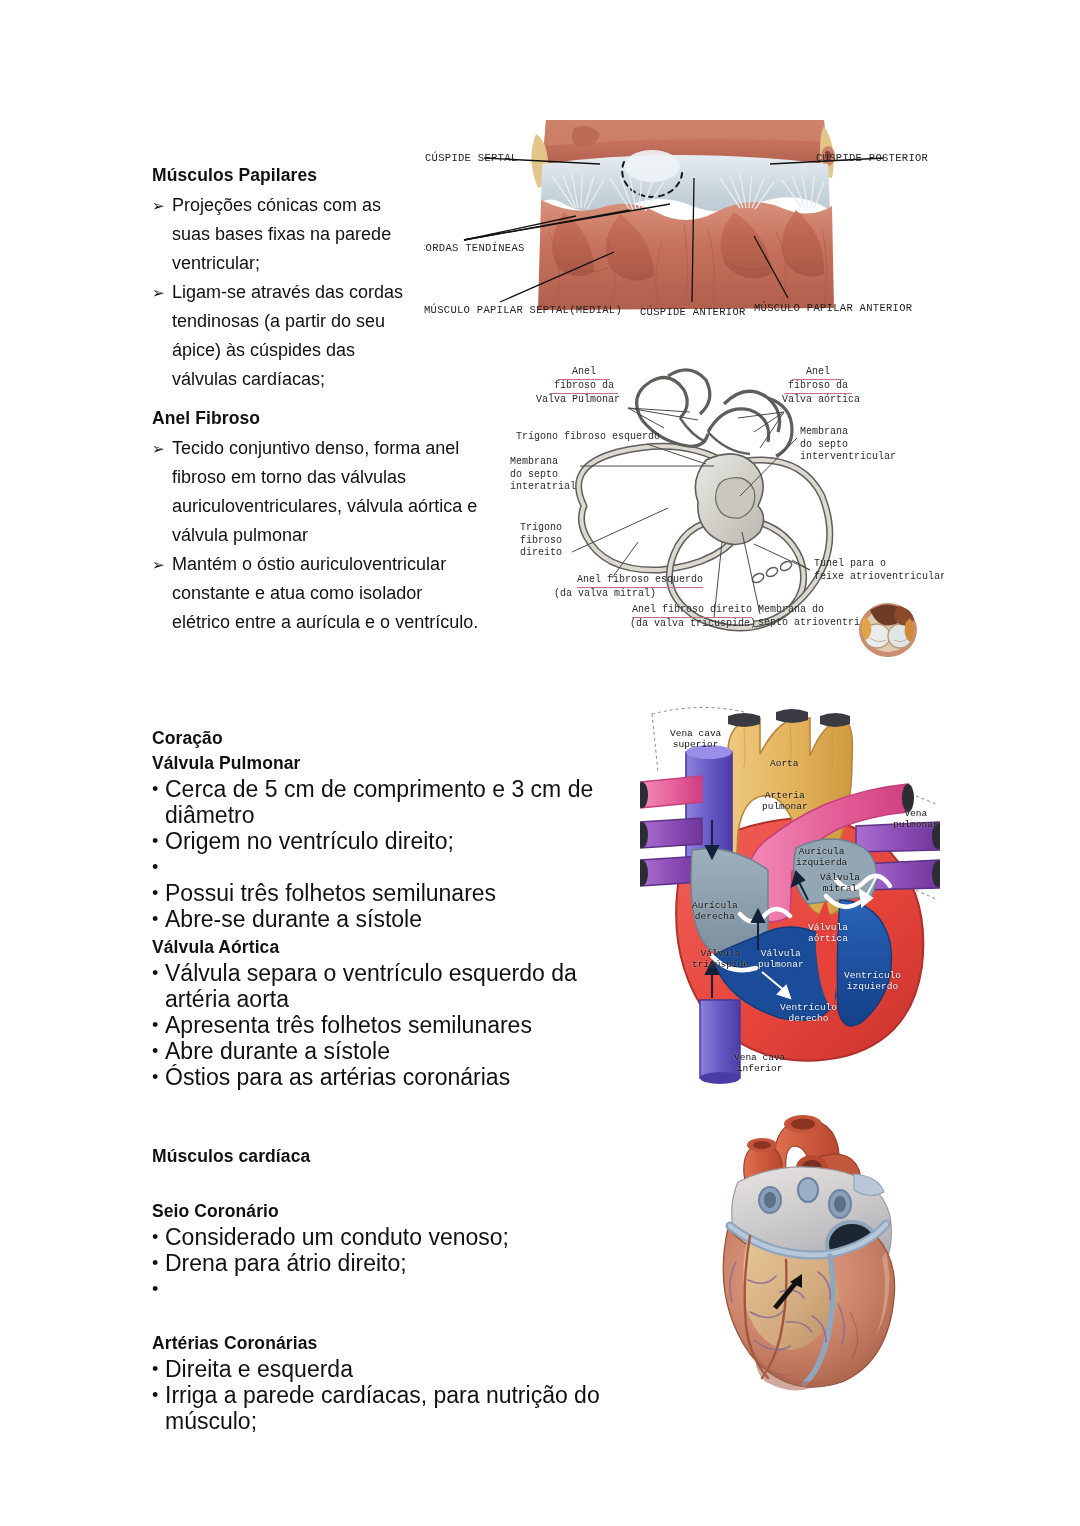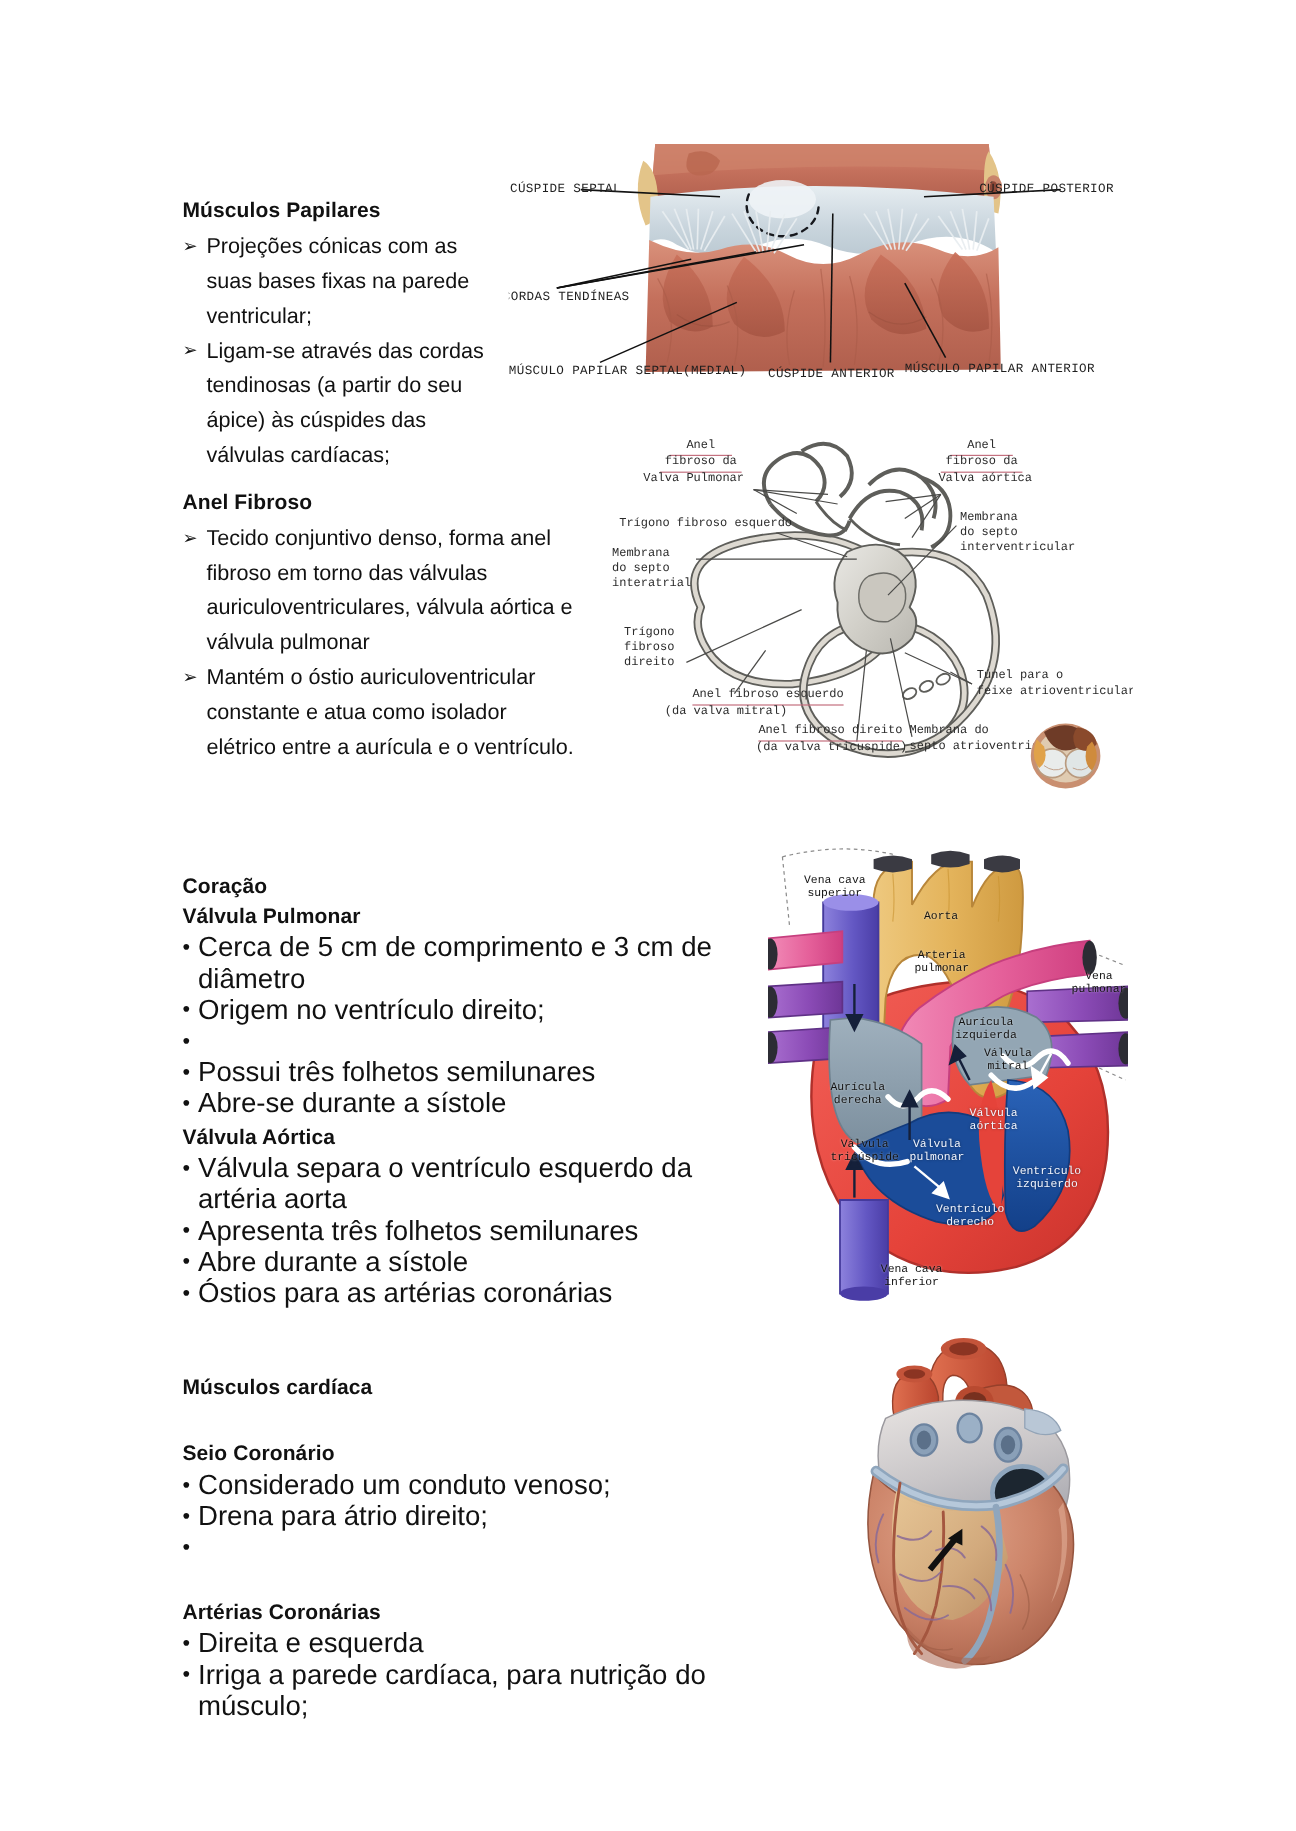--- a/index.html
+++ b/index.html
@@ -497,21 +497,21 @@
   </div>
 
   <div class="block" style="left:152px;top:1295px;width:470px;">
     <div class="hd">Artérias Coronárias</div>
     <div class="bullet-item">
       <span class="bullet-gl">•</span>
       <span class="ln sm">Direita e esquerda</span>
     </div>
     <div class="bullet-item">
       <span class="bullet-gl">•</span>
-      <span class="ln sm">Irriga a parede cardíaca, para nutrição do músculo;</span>
+      <span class="ln sm">Irriga a parede cardíacas, para nutrição do músculo;</span>
     </div>
   </div>
 
   <div class="fig" style="left:690px;top:1112px;width:250px;height:290px;">
     <svg width="250" height="290" viewBox="0 0 250 290">
       <defs>
         <radialGradient id="h4body" cx="40%" cy="30%" r="78%">
           <stop offset="0%" stop-color="#e2a68c"></stop>
           <stop offset="55%" stop-color="#cc8469"></stop>
           <stop offset="100%" stop-color="#a9624b"></stop>

